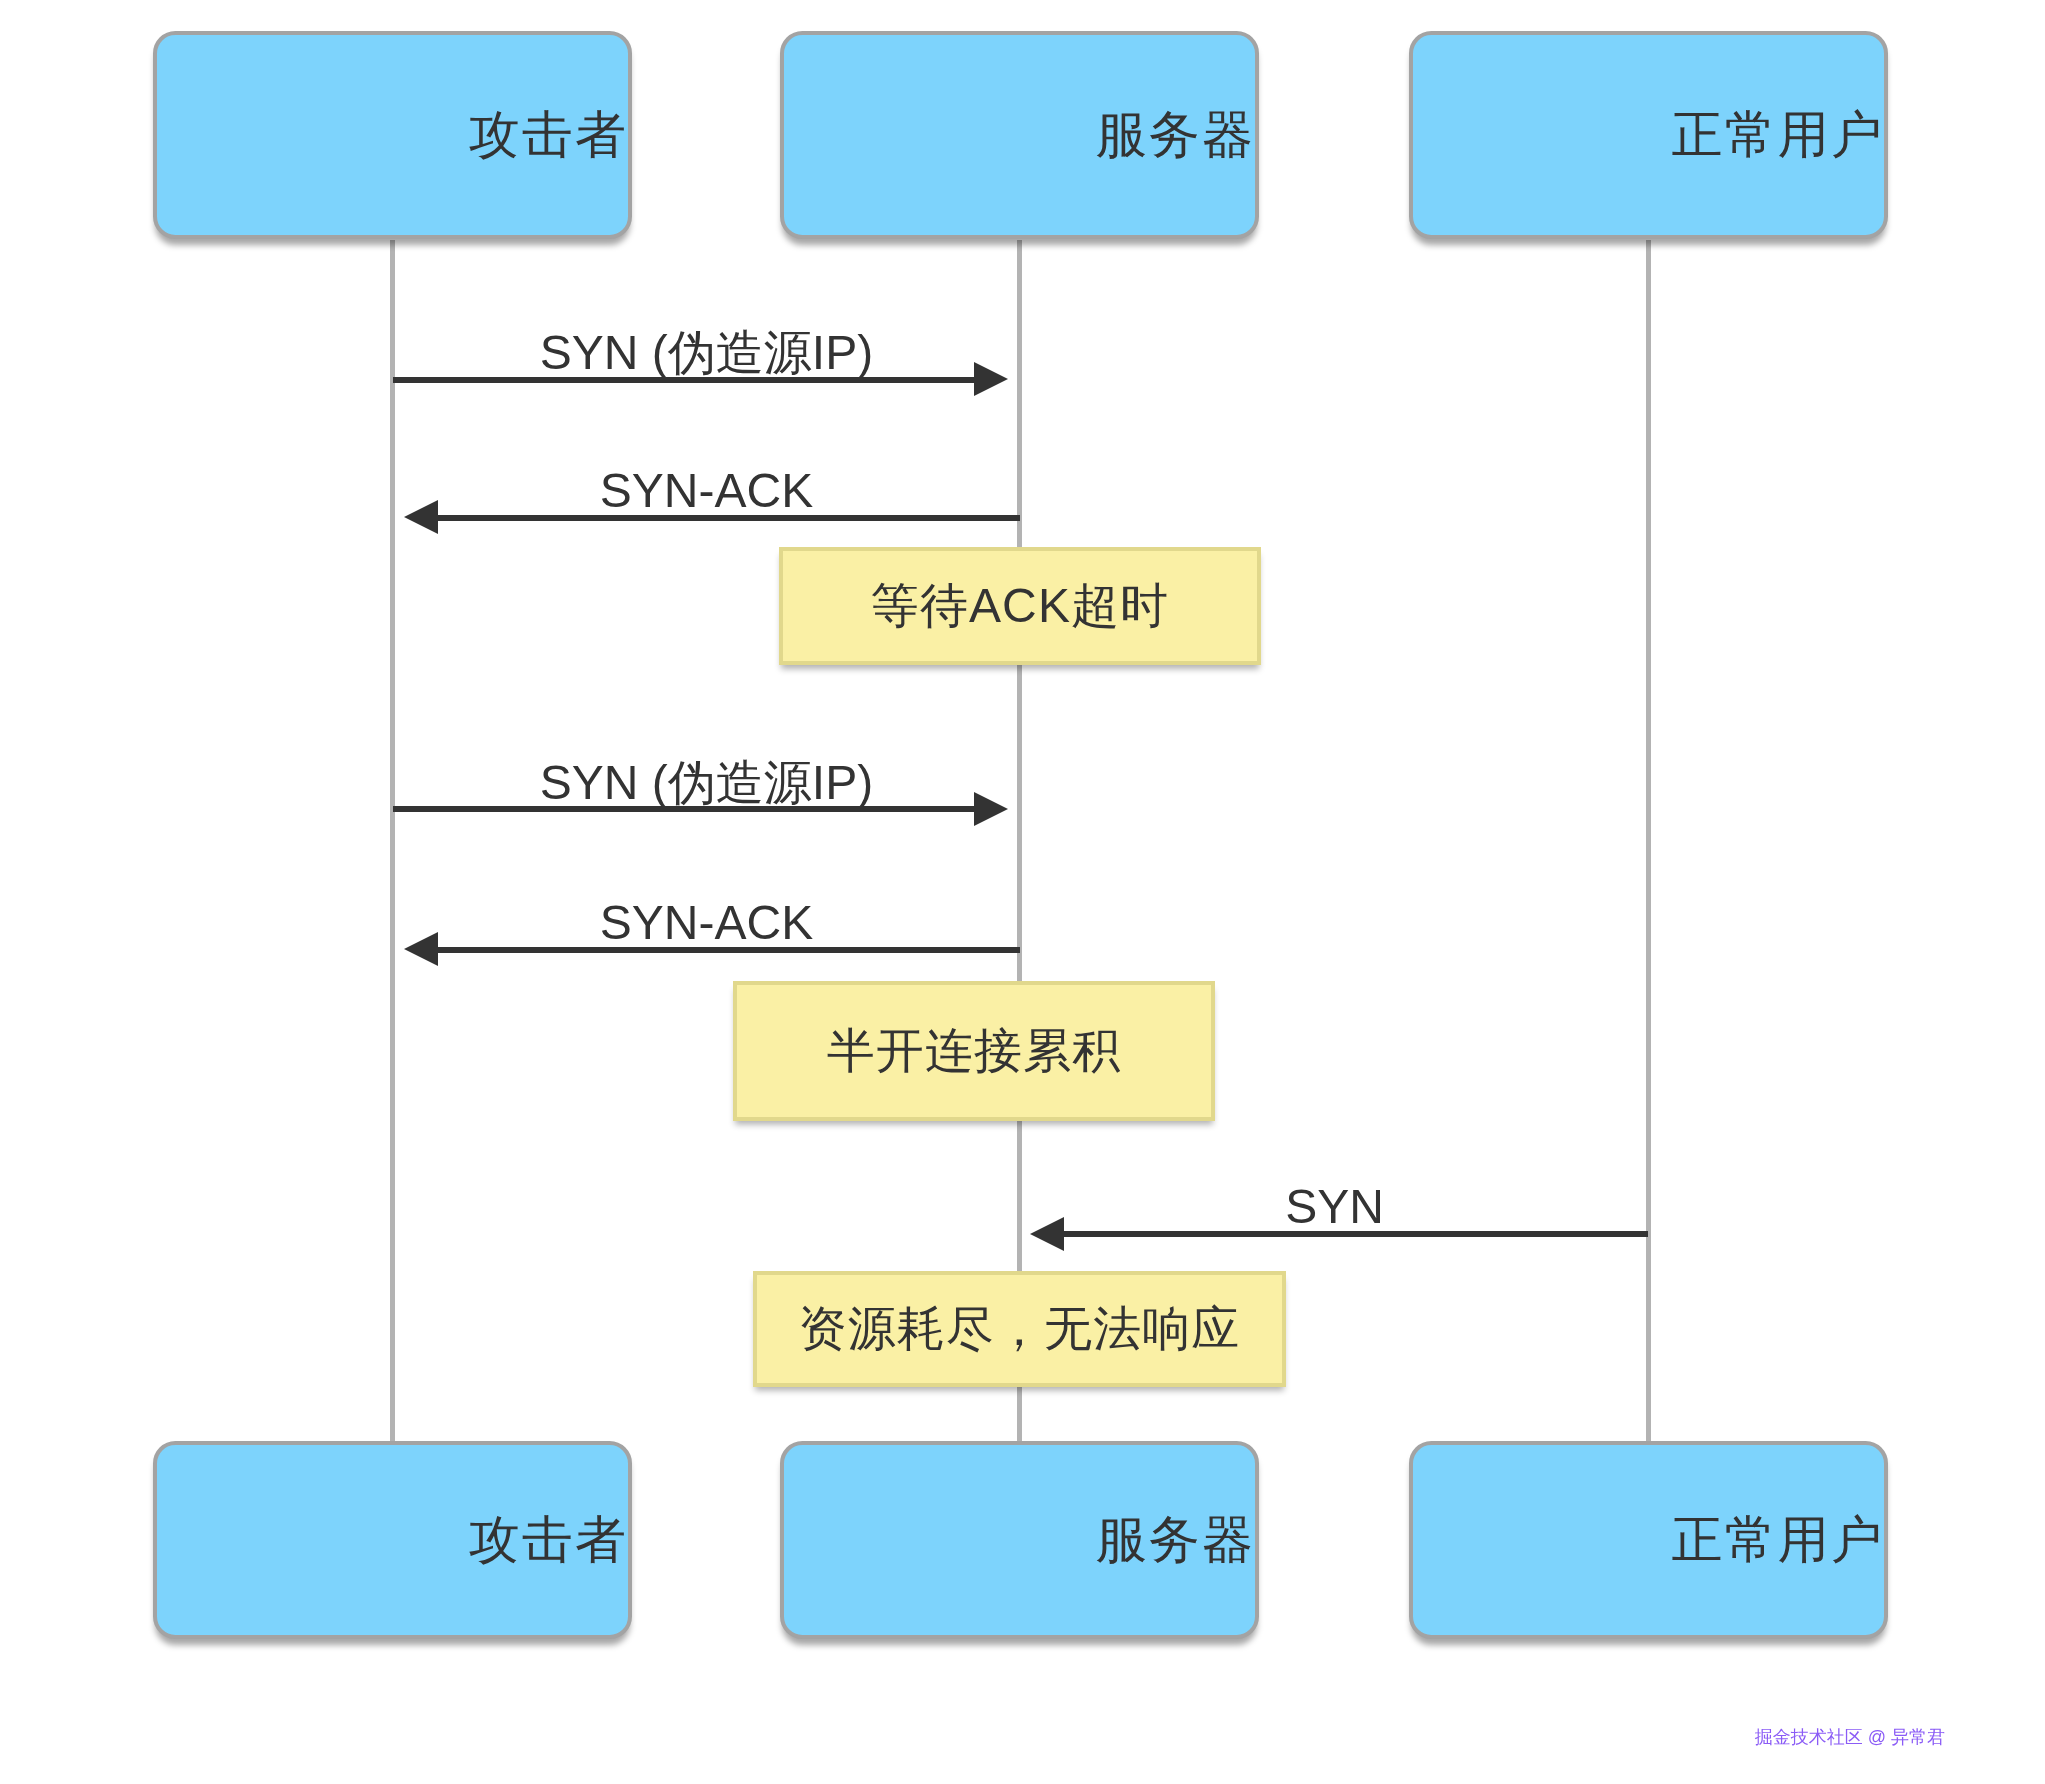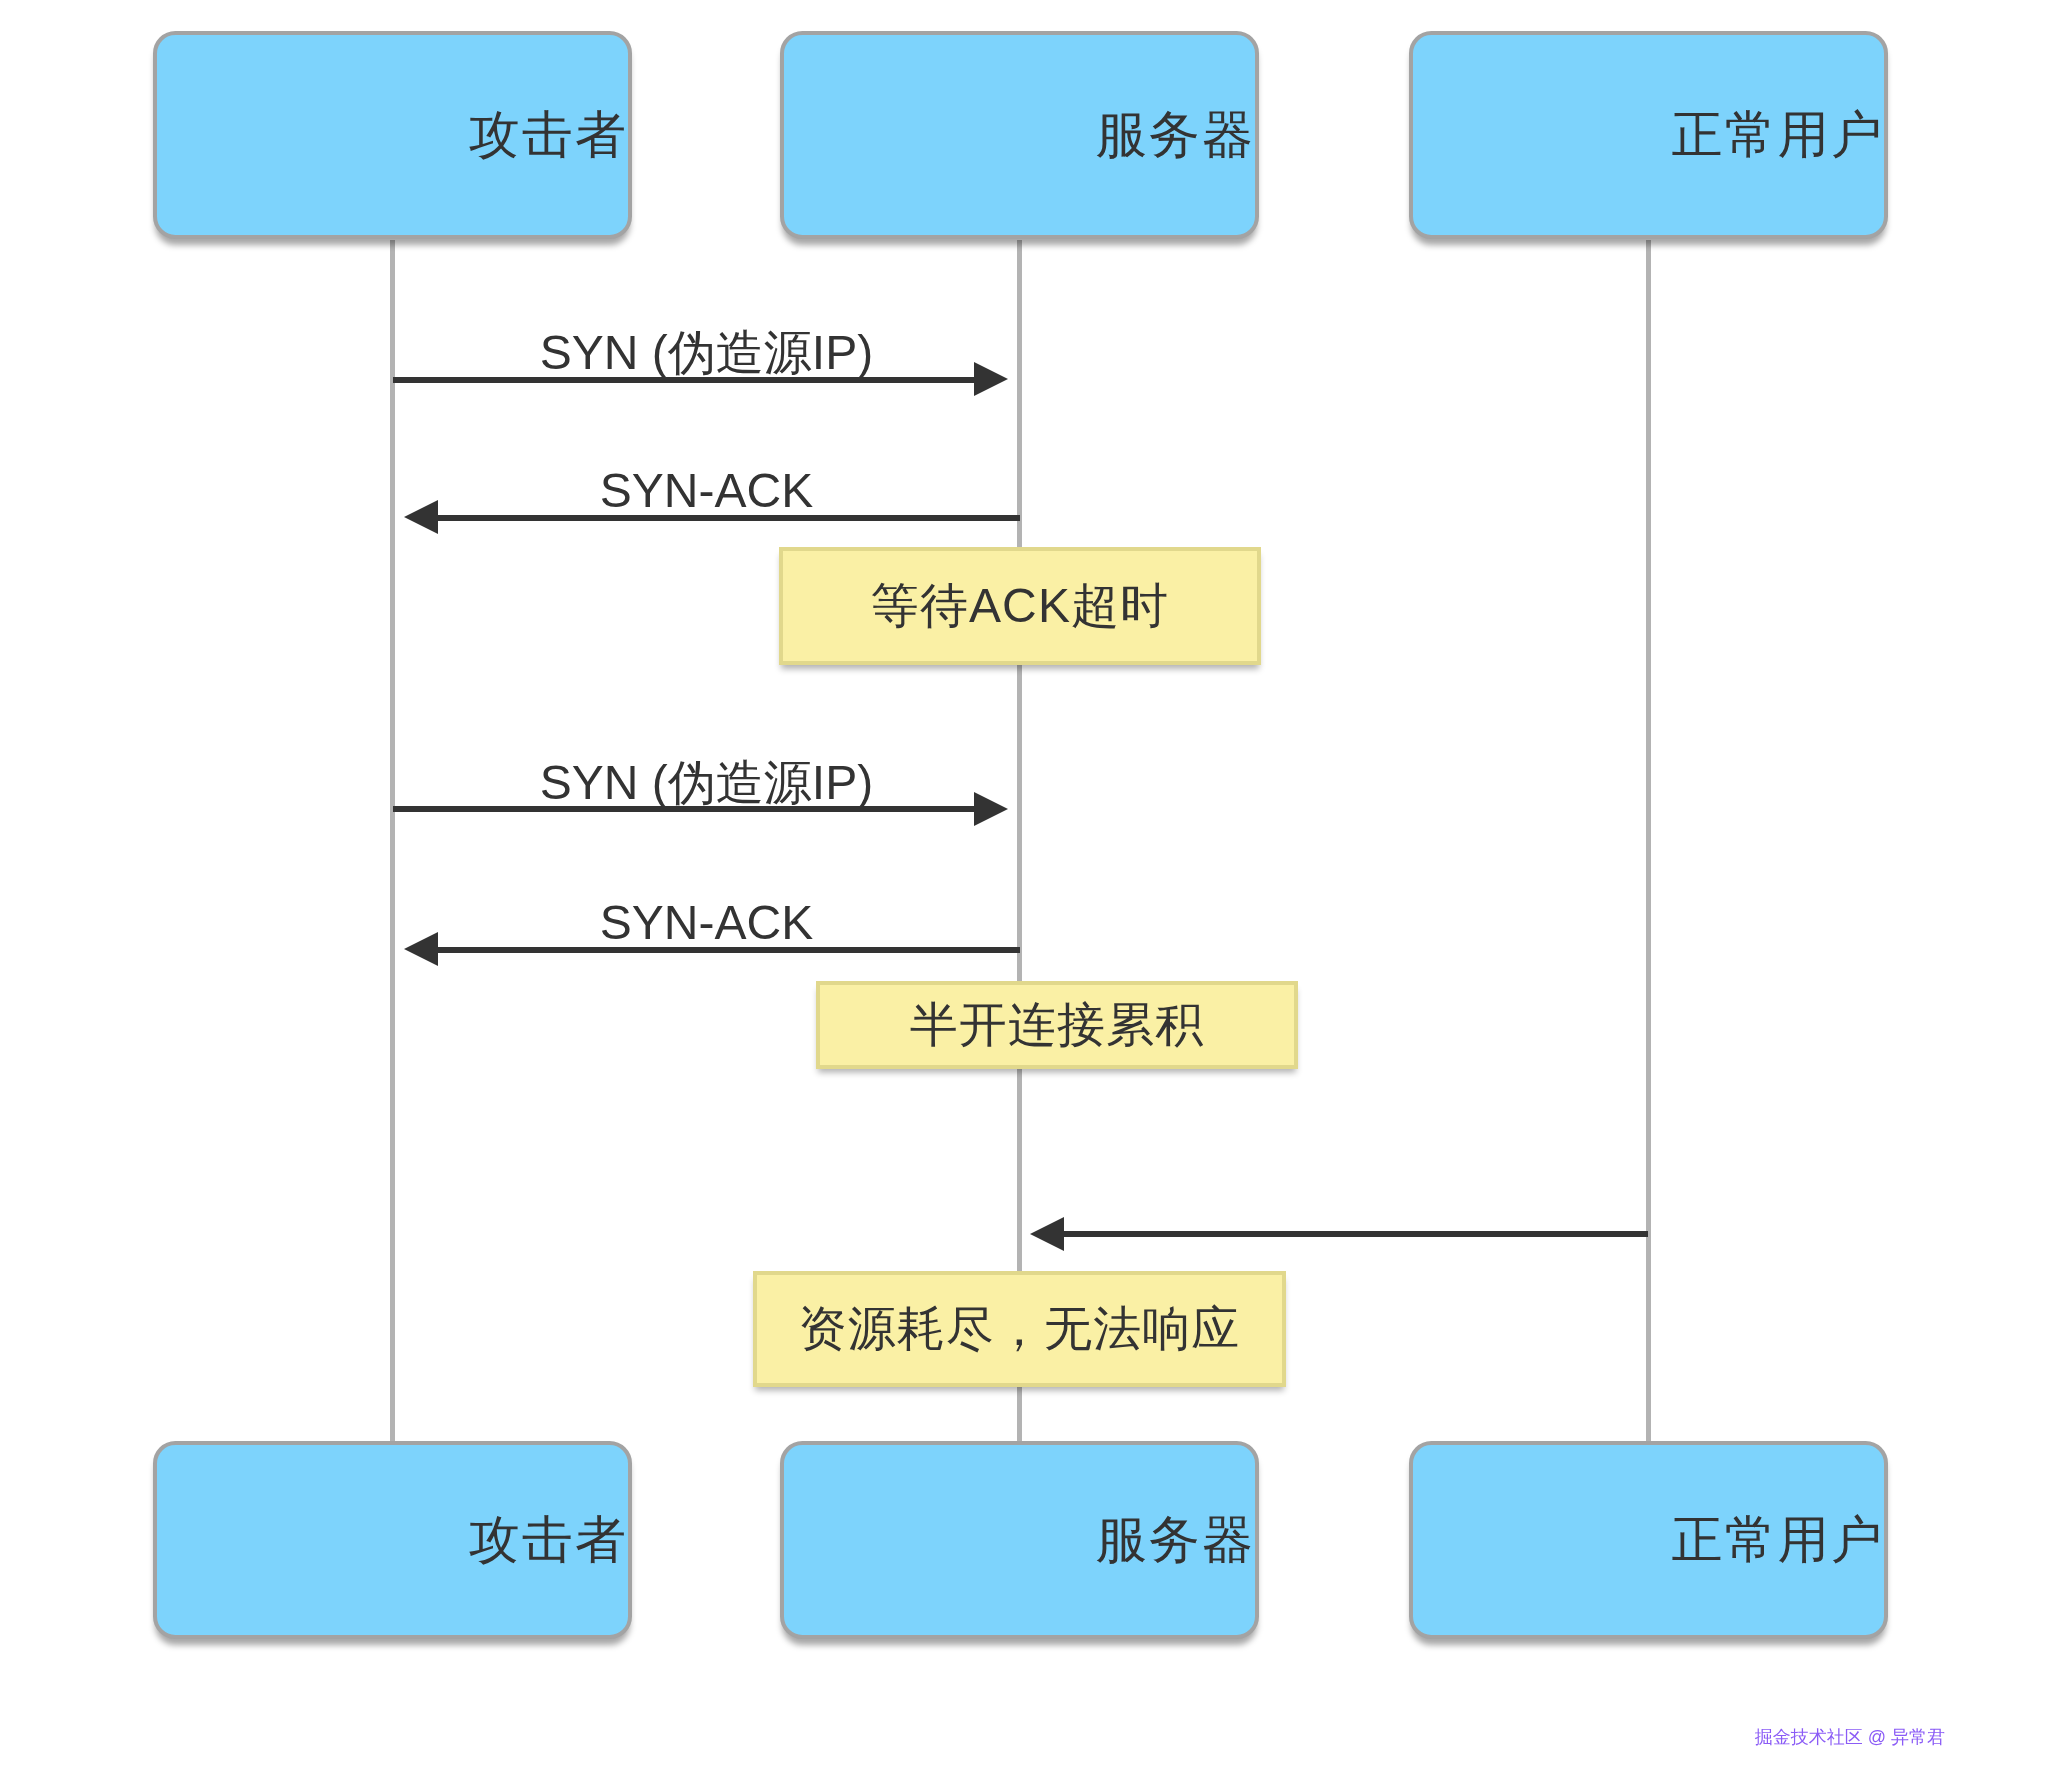--- a/index.html
+++ b/index.html
@@ -130,24 +130,25 @@
   </div>
 
   <div class="msg-label" style="left:393px; top:731px; width:627px">SYN (伪造源IP)</div>
   <div class="msg-line" style="left:393px; top:806px; width:582px"></div>
   <div class="msg-head right" style="left:974px; top:792px"></div>
 
   <div class="msg-label" style="left:393px; top:871px; width:627px">SYN-ACK</div>
   <div class="msg-line" style="left:437px; top:947px; width:583px"></div>
   <div class="msg-head left" style="left:404px; top:932px"></div>
 
-  <div class="note" style="left:816px; top:981px; width:482px; height:88px">
+  <div class="note" style="left:733px; top:981px; width:482px; height:140px">
     <span>半开连接累积</span>
   </div>
 
+  <div class="msg-label" style="left:1020px; top:1155px; width:629px">SYN</div>
   <div class="msg-line" style="left:1063px; top:1231px; width:585px"></div>
   <div class="msg-head left" style="left:1030px; top:1217px"></div>
 
   <div class="note" style="left:753px; top:1271px; width:533px; height:116px">
     <span>资源耗尽，无法响应</span>
   </div>
 
   <div class="actor-box actor-bottom" style="left:153px">
     <span>攻击者</span>
   </div>

